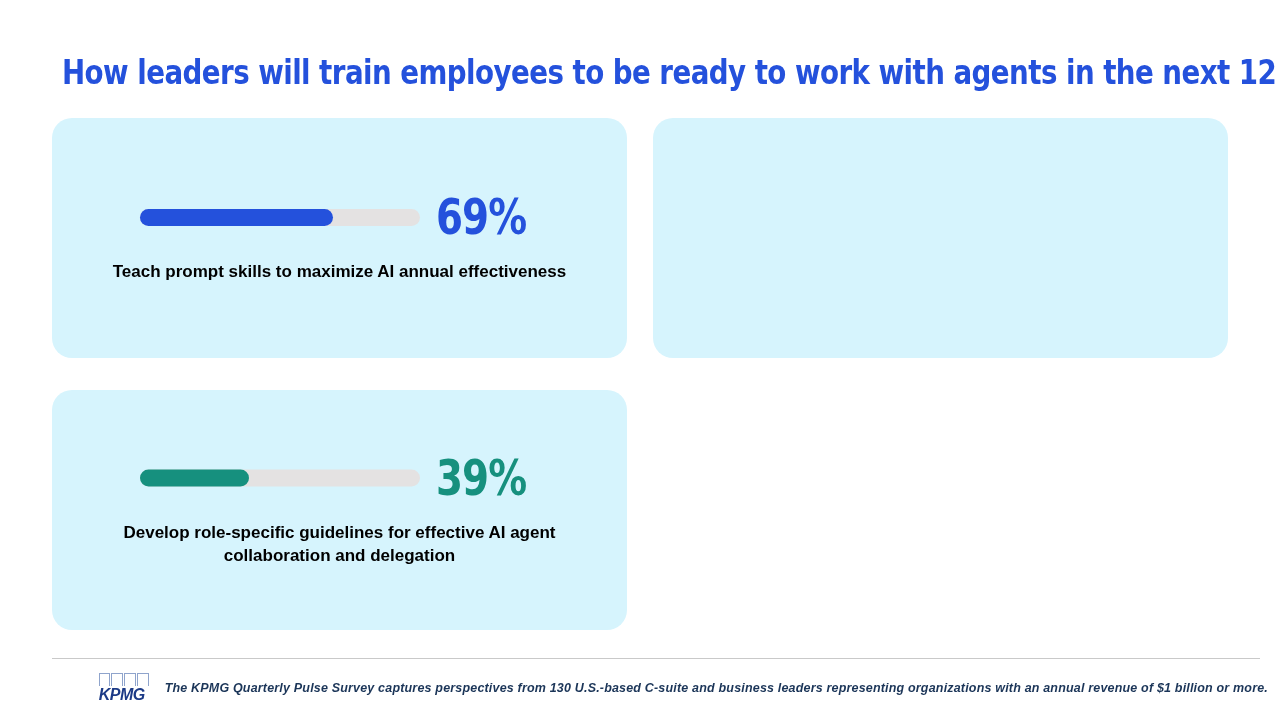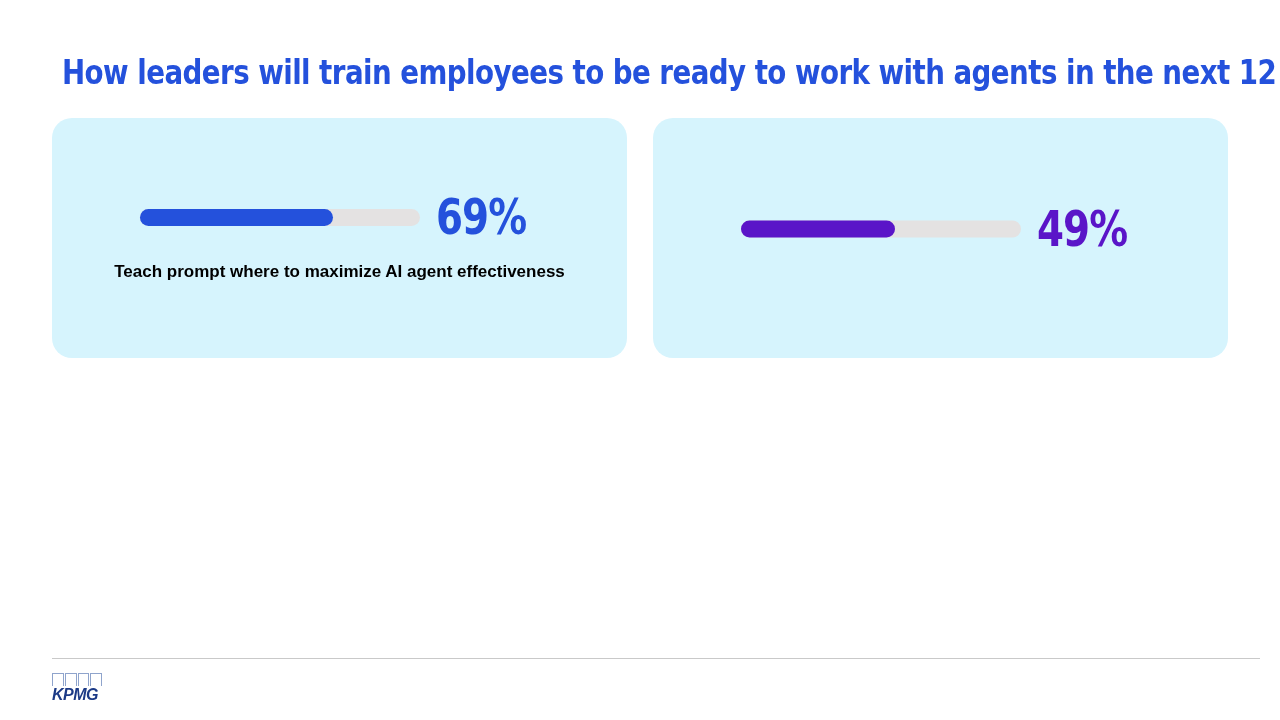--- a/index.html
+++ b/index.html
@@ -128,20 +128,21 @@
 
   #footer {
     position: absolute;
     left: 52px;
     top: 668px;
     width: 1216px;
     height: 40px;
     display: flex;
     align-items: center;
     gap: 14px;
+    justify-content: flex-end;
   }
 
   
   #kpmg-logo {
     flex: 0 0 auto;
     width: 52px;
     height: 30px;
     position: relative;
   }
   #kpmg-bars {
@@ -189,46 +190,52 @@
   <div id="grid">
 
     <div class="card">
       <div class="card-inner">
         <div class="meter-row">
           <div class="track">
             <div class="fill" style="width: 69%; background: rgb(36, 81, 220);"></div>
           </div>
           <div class="pct" style="color: rgb(36, 81, 220);">69%</div>
         </div>
-        <div class="caption">Teach prompt where to maximize AI agent effectiveness</div>
-      </div>
-    </div>
+        <div class="caption">Teach prompt skills to maximize AI annual effectiveness</div>
+      </div>
+    </div>
+
+    <div class="card">
+      <div class="card-inner">
+      </div>
+    </div>
+
 
     <div class="card">
       <div class="card-inner">
         <div class="meter-row">
           <div class="track">
-            <div class="fill" style="width: 55%; background: rgb(90, 21, 200);"></div>
+            <div class="fill" style="width: 39%; background: rgb(22, 144, 126);"></div>
           </div>
-          <div class="pct" style="color: rgb(90, 21, 200);">49%</div>
+          <div class="pct" style="color: rgb(22, 144, 126);">39%</div>
         </div>
-      </div>
-    </div>
-
-
+        <div class="caption">Develop role-specific guidelines for effective AI agent collaboration and delegation</div>
+      </div>
+    </div>
 
   </div>
 
   <div id="footer-rule"></div>
 
   <div id="footer">
     <div id="kpmg-logo">
       <div id="kpmg-bars">
         <i></i>
           <i></i>
           <i></i>
           <i></i>
       </div>
       <div id="kpmg-word">KPMG</div>
     </div>
+    <div id="footer-text">The KPMG Quarterly Pulse Survey captures perspectives from 130 U.S.-based C-suite and business leaders representing organizations with an annual revenue of $1 billion or more.</div>
   </div>
 
 </div>
 
 </body></html>

